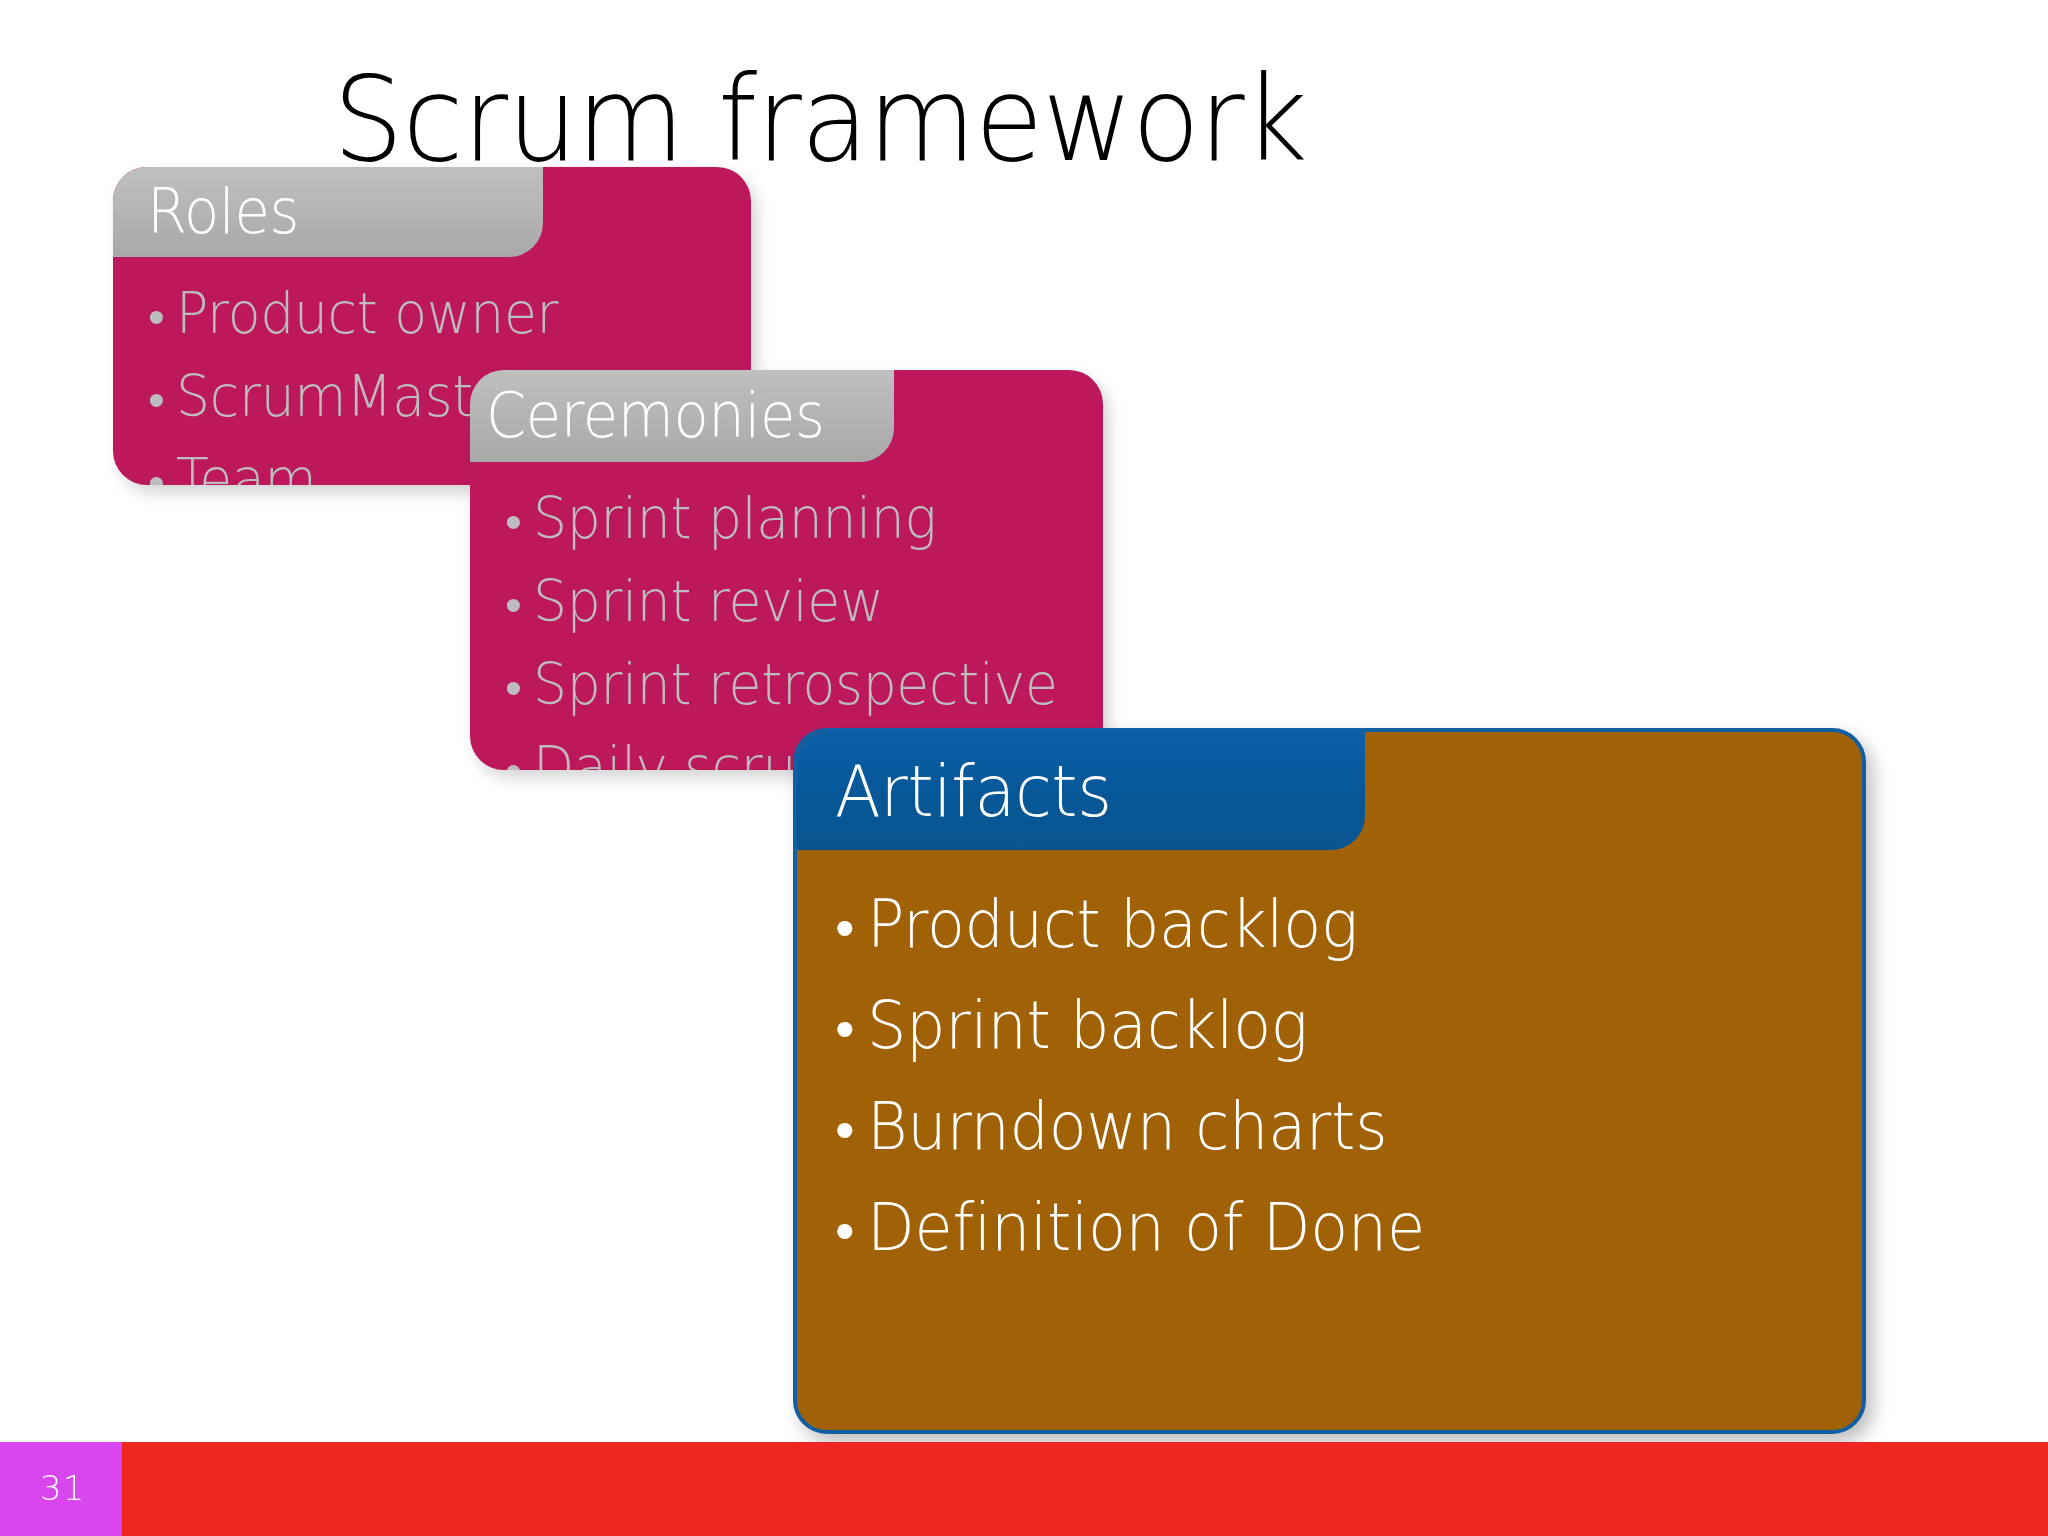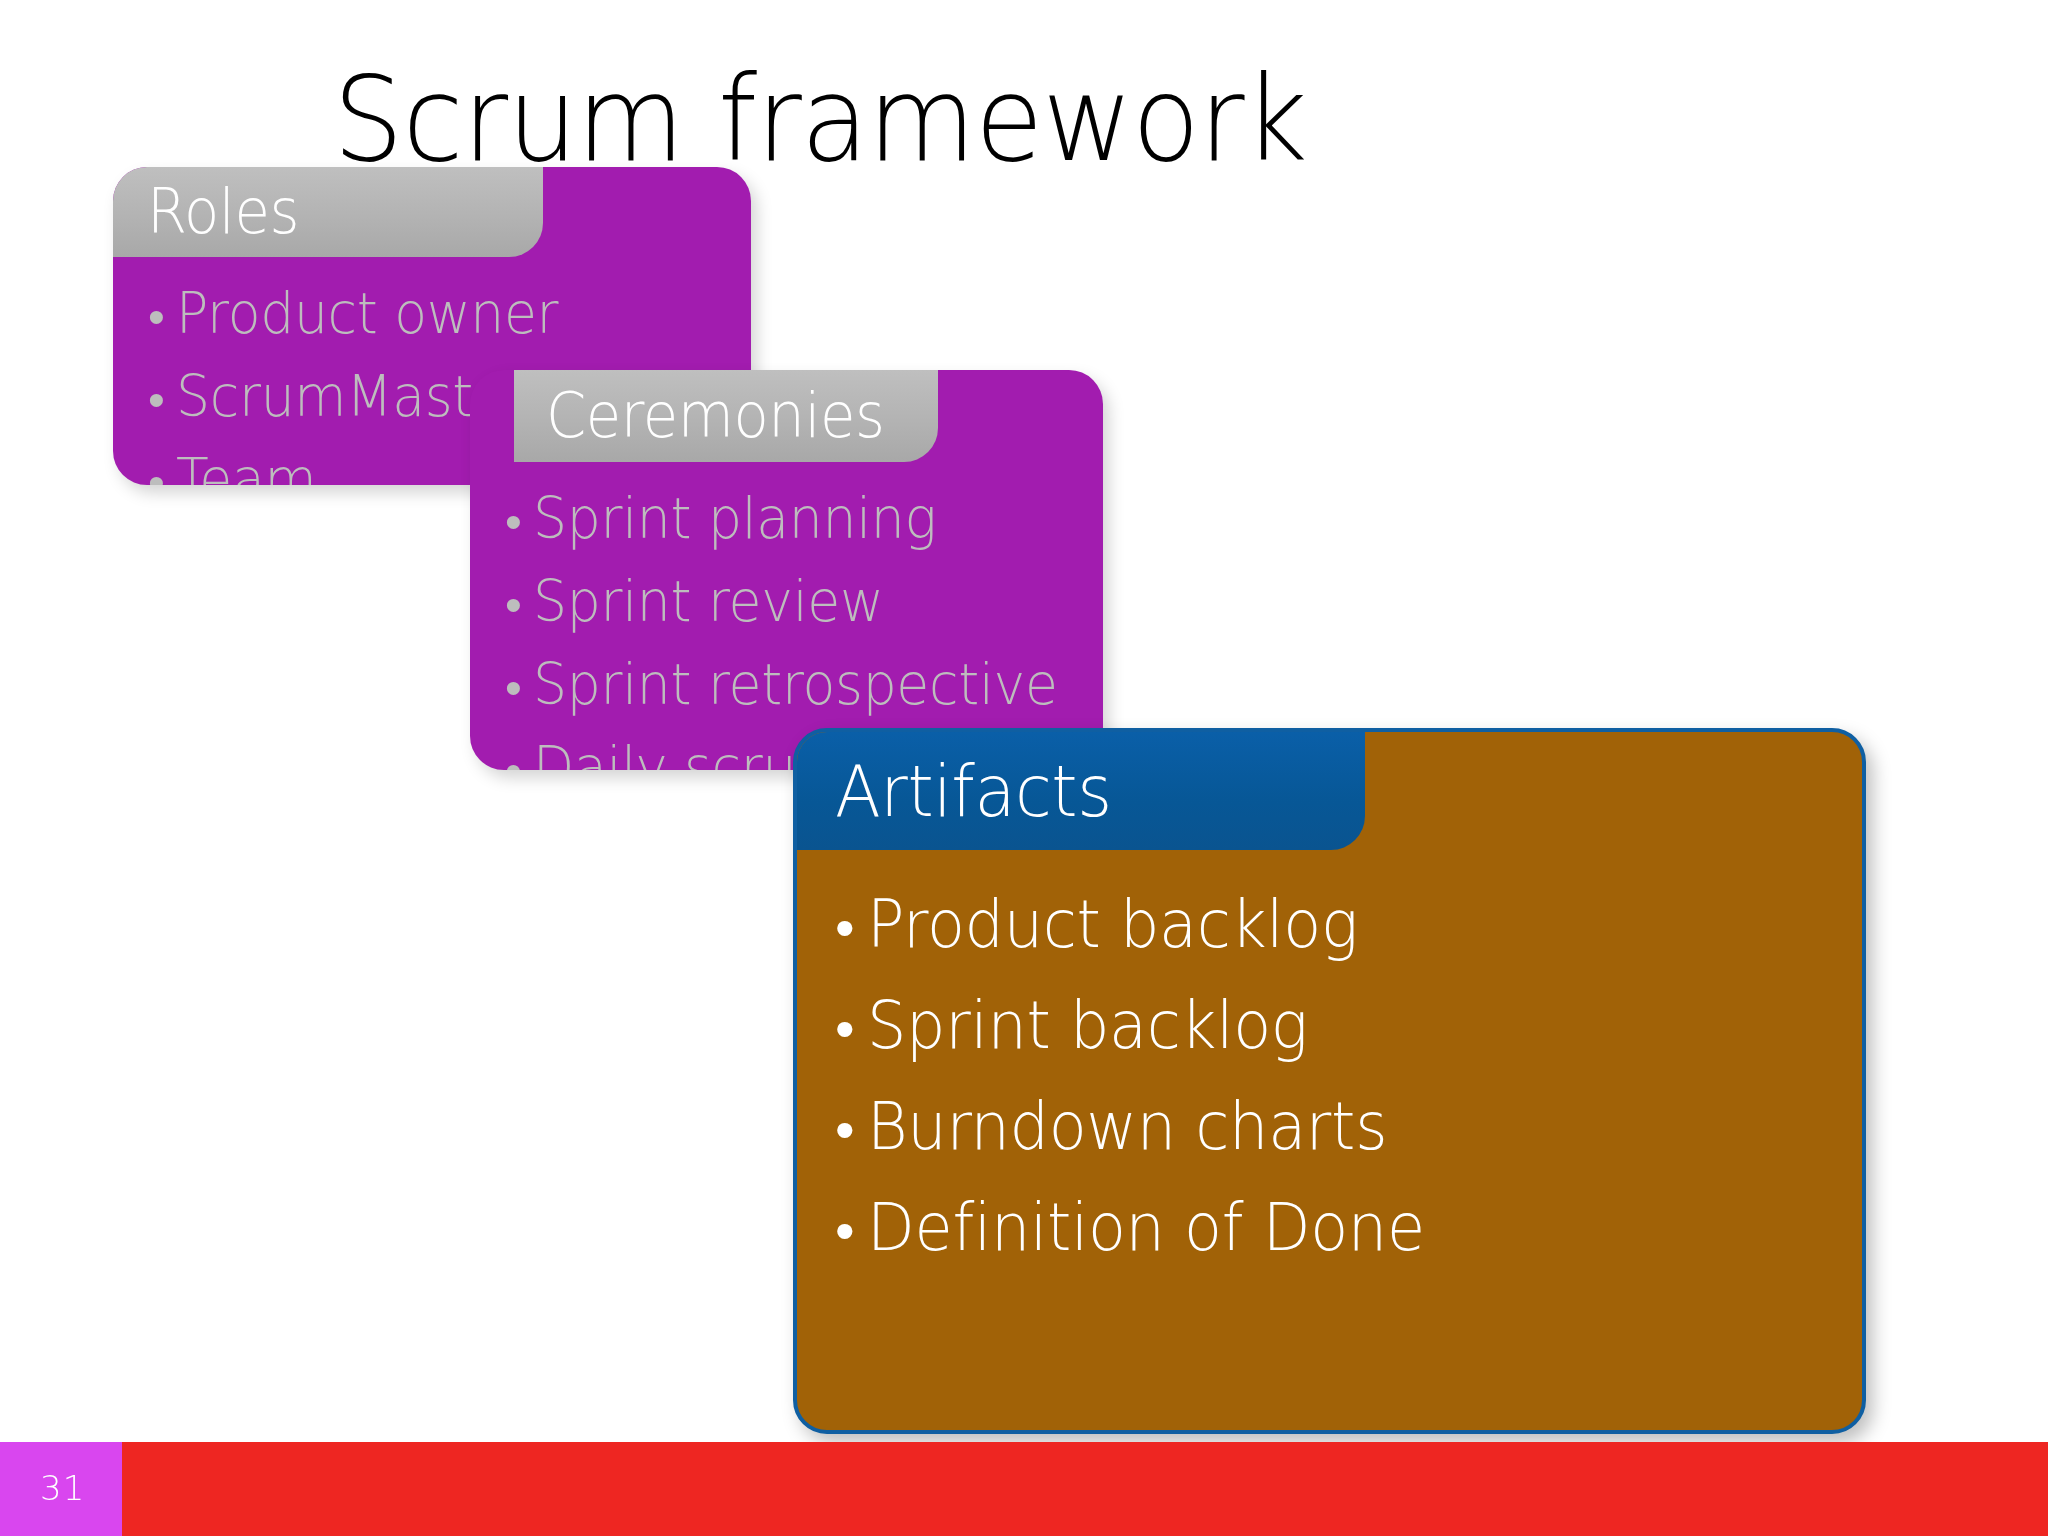--- a/index.html
+++ b/index.html
@@ -79,21 +79,21 @@
   }
   .bullet-text {
     display: inline-block;
     transform: scaleX(0.94);
     transform-origin: left center;
     letter-spacing: -0.3px;
   }
 
   
   .card.muted {
-    background: #a21caf;
+    background: #be185d;
     box-shadow: 6px 8px 16px rgba(0,0,0,0.17);
   }
   .card.muted .card-header {
     background: linear-gradient(to bottom, #bfbfbf 0%, #b3b3b3 55%, #a8a8a8 100%);
   }
   .card.muted .card-title { color: #ffffff; }
   .card.muted .bullet-row { color: #bdbdbd; }
   .card.muted .bullet-dot { color: #bdbdbd; }
 
   
@@ -112,21 +112,21 @@
   
   #card-roles {
     left: 113px; top: 167px; width: 638px; height: 318px;
   }
   #card-roles .card-header { width: 430px; height: 90px; padding-left: 34px; }
   #card-roles .card-body   { padding-left: 35px; }
 
   #card-ceremonies {
     left: 470px; top: 370px; width: 633px; height: 400px;
   }
-  #card-ceremonies .card-header { width: 424px; height: 92px; padding-left: 32px; margin-left: 44px; }
+  #card-ceremonies .card-header { width: 424px; height: 92px; padding-left: 16px; }
   #card-ceremonies .card-body   { padding-left: 35px; }
 
   #card-artifacts {
     left: 793px; top: 728px; width: 1073px; height: 706px;
   }
   #card-artifacts .card-header { width: 568px; height: 118px; padding-left: 38px; }
   #card-artifacts .card-body   { padding-left: 38px; padding-top: 26px; }
   #card-artifacts .card-title  { font-size: 72px; }
   #card-artifacts .bullet-row  { font-size: 66px; line-height: 98px; }
   #card-artifacts .bullet-dot  { width: 32px; flex: 0 0 32px; font-size: 56px; line-height: 98px; }

